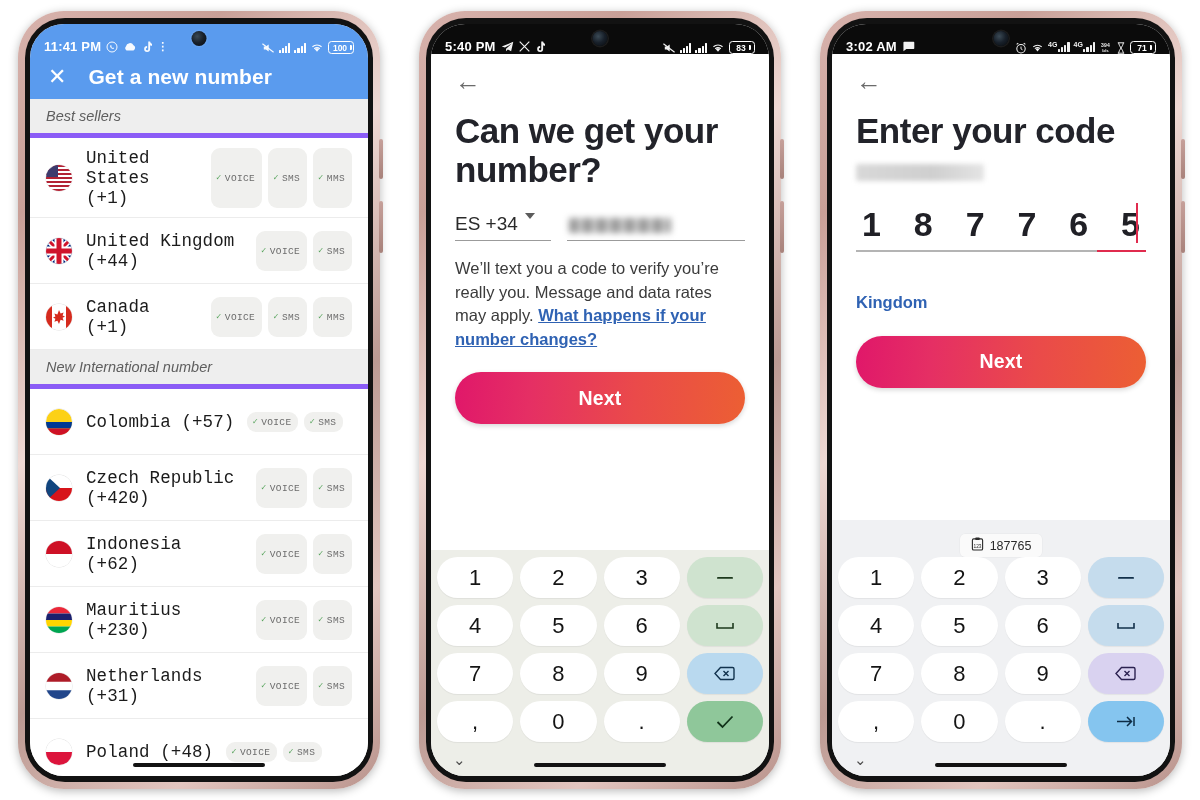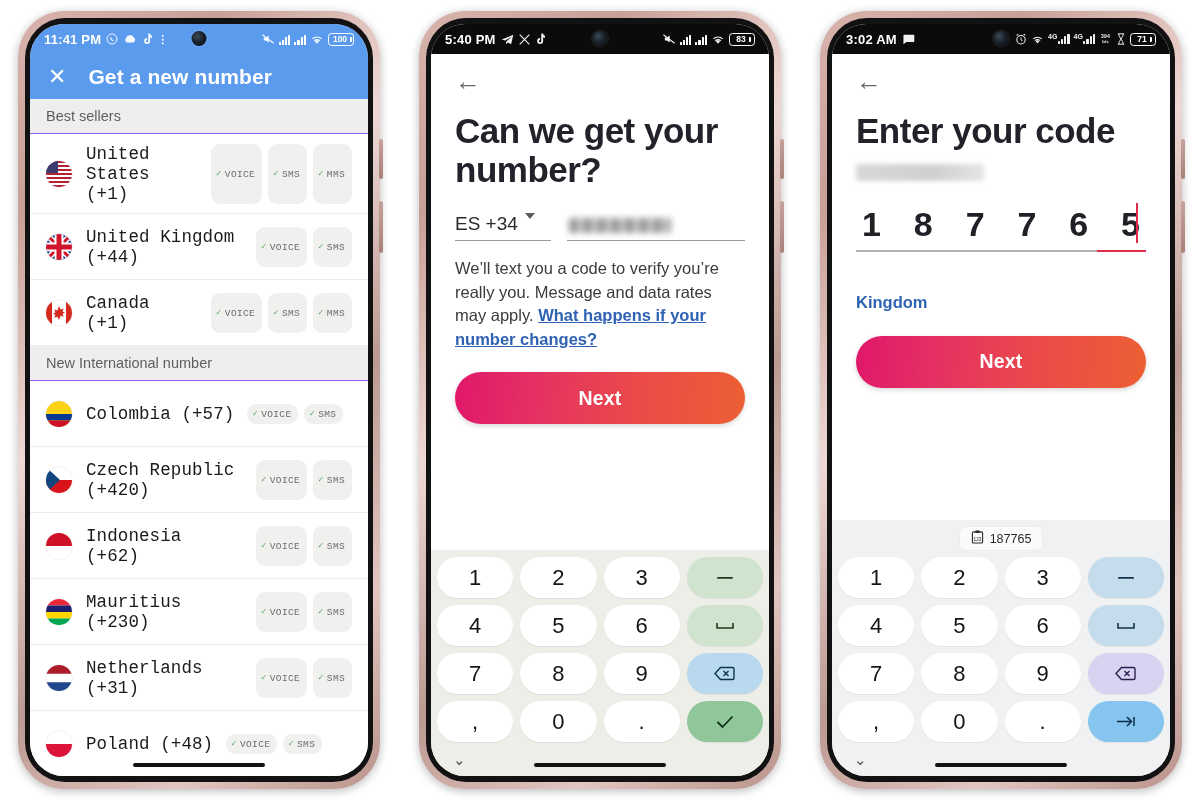--- a/index.html
+++ b/index.html
@@ -46,21 +46,21 @@
     border-radius: 2px;
     background: linear-gradient(180deg,#c6a09a,#a8827b);
   }
   .btn-side.power { top: 190px; height: 52px; }
   .btn-side.vol   { top: 128px; height: 40px; }
 
   
   .statusbar {
     position: relative;
     height: 30px; flex: 0 0 30px;
-    display: flex; align-items: center;
+    display: flex; align-items: flex-end;
     padding: 0 14px;
     font-size: 13px; font-weight: bold;
     letter-spacing: .2px;
   }
   .statusbar.dark { background: #0b0b0b; color: #ffffff; }
   .statusbar.blue { background: #5a9bee; color: #ffffff; }
   .sb-left { display: flex; align-items: center; gap: 5px; }
   .sb-right { margin-left: auto; display: flex; align-items: center; gap: 4px; }
   .sb-ico { font-size: 11px; line-height: 1; opacity: .95; }
   .sb-ico svg { display: block; }
@@ -91,21 +91,22 @@
   .appbar {
     flex: 0 0 45px; background: #5a9bee; color: #fff;
     display: flex; align-items: center; gap: 22px; padding: 0 18px;
   }
   .appbar-close { font-size: 22px; line-height: 1; font-weight: 300; cursor: pointer; }
   .appbar-title { font-size: 21px; font-weight: bold; letter-spacing: .1px; }
 
   .section-head {
     background: #eeeeee; color: #5e5e5e;
     font-size: 14.5px; padding: 9px 16px;
-    border-bottom: 1px solid #8b5cf6;
+    border-bottom: 5px solid #8b5cf6;
+    font-style: italic;
   }
   .country-list { flex: 1 1 auto; overflow: hidden; background: #fff; }
   .country {
     display: flex; align-items: center; gap: 14px;
     padding: 10px 16px 9px 16px;
     border-bottom: 1px solid #ececec;
     min-height: 66px;
   }
   .flag {
     flex: 0 0 26px; width: 26px; height: 26px; border-radius: 50%;
@@ -175,21 +176,21 @@
   .code-underline .active { height: 100%; background: #e02b4e; width: 17%; margin-left: 83%; }
   .caret-bar {
     position: absolute; right: 8px; top: -2px; width: 2px; height: 40px; background: #e02b4e;
   }
 
   
   .keyboard { flex: 0 0 auto; padding: 7px 6px 0 6px; }
   .kb-green { background: #edeee8; }
   .kb-grey  { background: #f0f1f3; }
   .suggest-bar {
-    height: 30px; display: flex; align-items: flex-start; justify-content: center;
+    height: 30px; display: flex; align-items: flex-end; justify-content: center;
     font-size: 12.5px; color: #3c3c3c; gap: 6px;
   }
   .suggest-pill {
     display: inline-flex; align-items: center; gap: 6px;
     background: #fafafa; border-radius: 5px; padding: 3px 11px;
     font-size: 12.5px; color: #2b2b2b; box-shadow: 0 0 0 .5px rgba(0,0,0,.04);
   }
   .kb-rows { display: flex; flex-direction: column; gap: 7px; }
   .kb-row { display: flex; gap: 7px; }
   .key {

